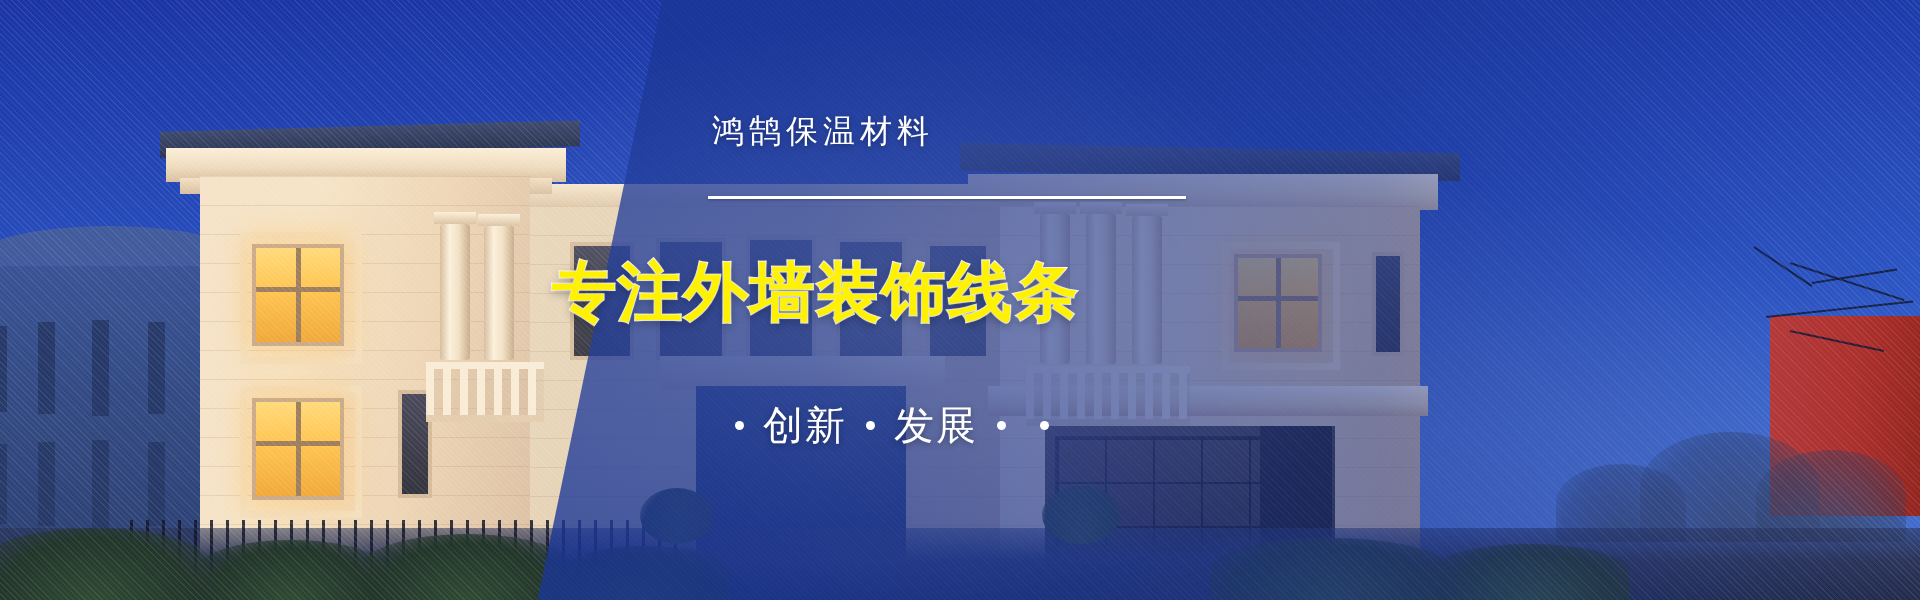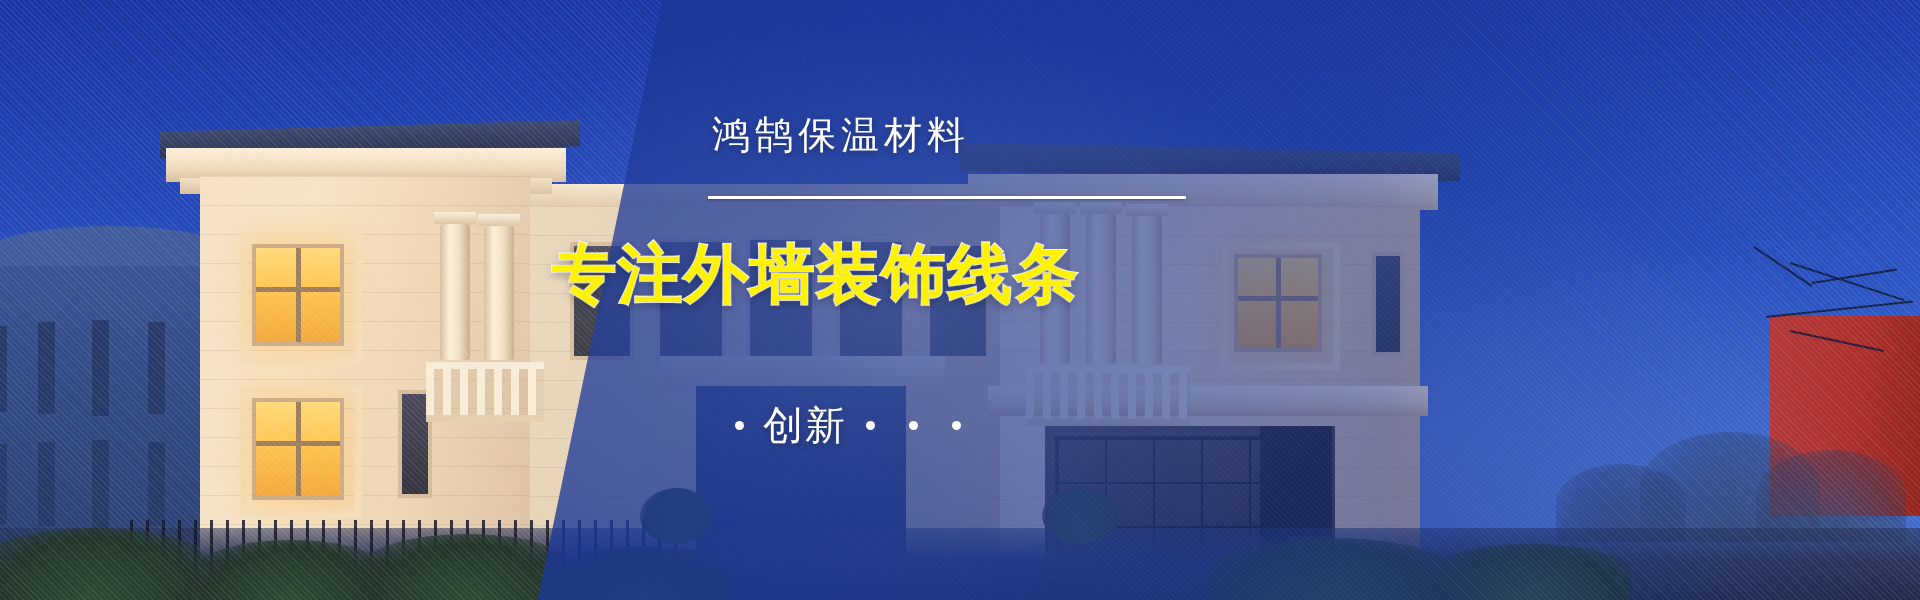--- a/index.html
+++ b/index.html
@@ -252,21 +252,21 @@
 
   
   .text-block {
     position: absolute;
     left: 0; top: 0; width: 1920px; height: 600px;
   }
 
   .subtitle {
     position: absolute;
     left: 712px; top: 110px;
-    font-size: 38px;
+    font-size: 32px;
     letter-spacing: 5px;
     color: #ffffff;
     font-weight: 400;
     text-shadow: 0 2px 6px rgba(0,0,0,.35);
     white-space: nowrap;
   }
 
   .divider {
     position: absolute;
     left: 708px; top: 196px;
@@ -284,21 +284,21 @@
     color: #fff200;
     white-space: nowrap;
     line-height: 1;
     -webkit-text-stroke: 2px #ffffff;
     paint-order: stroke fill;
     text-shadow:
       0 0 2px rgba(255,255,255,.9),
       0 3px 10px rgba(0,0,0,.35);
   }
   .headline-1 { top: 192px; }
-  .headline-2 { top: 242px; }
+  .headline-2 { top: 260px; }
 
   .tagline {
     position: absolute;
     left: 718px; top: 398px;
     font-size: 40px;
     letter-spacing: 2px;
     color: #ffffff;
     font-weight: 400;
     text-shadow: 0 2px 6px rgba(0,0,0,.35);
     white-space: nowrap;
@@ -440,19 +440,20 @@
 
     <div class="divider"></div>
 
 
     <div class="headline headline-2">专注外墙装饰线条</div>
 
     <div class="tagline" id="tagline">
         <span class="tag-dot"></span>
         <span class="tag-word">创新</span>
         <span class="tag-dot"></span>
+        <span class="tag-word">发展</span>
         <span class="tag-dot"></span>
         <span class="tag-dot"></span>
       </div>
 
   </div>
 
 </div>
 
 </body></html>

